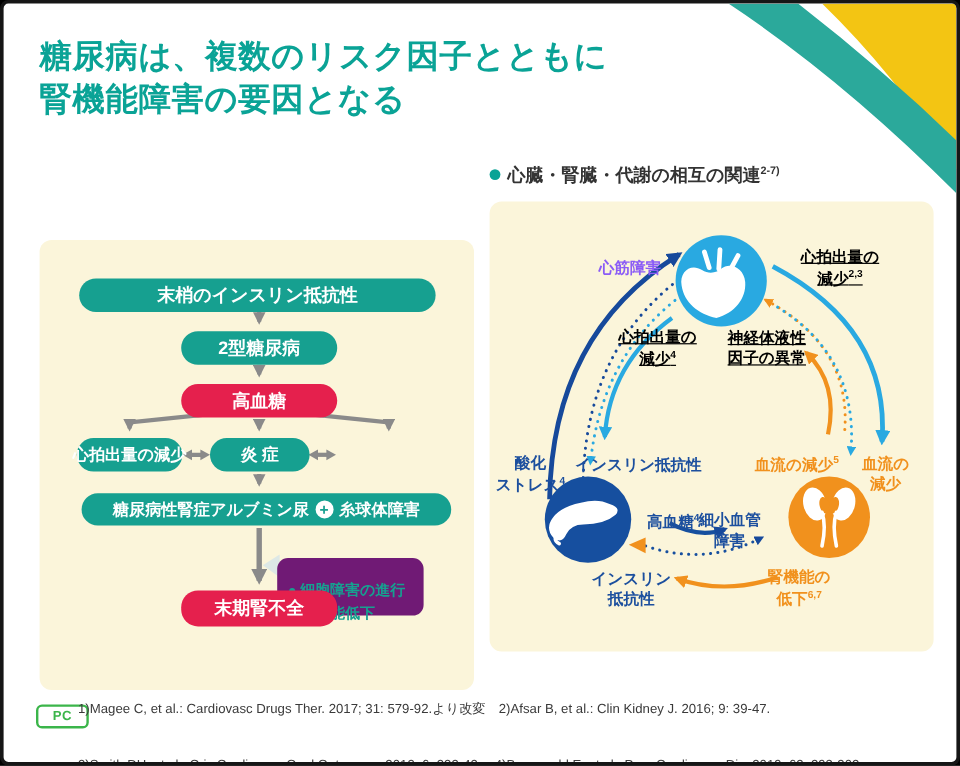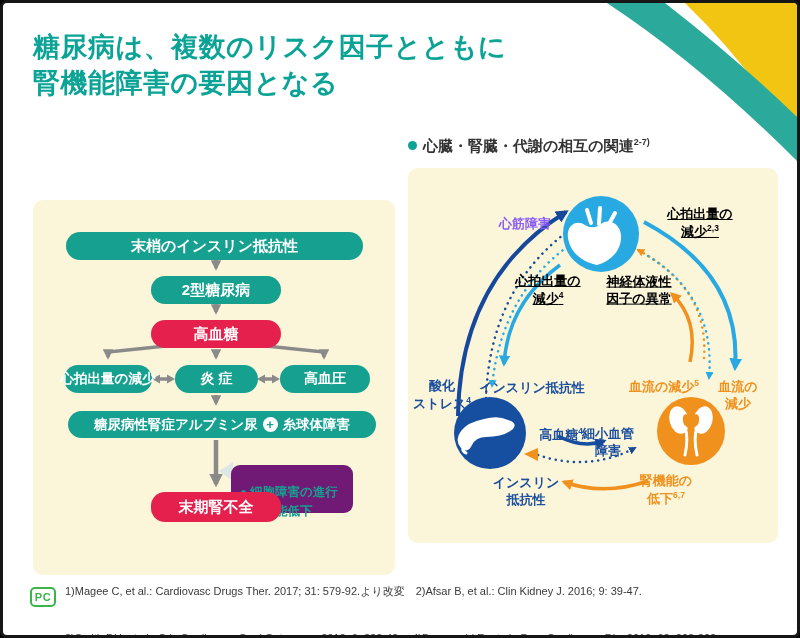--- a/index.html
+++ b/index.html
@@ -57,21 +57,21 @@
   .c-lb{color:#000000;text-decoration:underline;}
   .c-mb{color:#8b5cf6;}
   .c-nb{color:#1c4f9e;}
   .c-or{color:#f1911d;}
   
   .refs{
     position:absolute;left:62px;top:550px;width:720px;
     font-size:11px;color:#3a3a3a;line-height:1.42;white-space:pre-wrap;
   }
   .pc-logo{
-    position:absolute;left:27px;top:584px;width:26px;height:20px;box-sizing:border-box;
+    position:absolute;left:27px;top:584px;width:44px;height:20px;box-sizing:border-box;
     border:2px solid #3bb54a;border-radius:5px;color:#3bb54a;background:#fff;
     display:flex;align-items:center;justify-content:center;
     font-size:11px;font-weight:800;letter-spacing:.5px;
   }
 </style>
 </head>
 <body>
 
 <div class="page">
 
@@ -129,23 +129,20 @@
     </div>
     <div class="fbox red" style="left:118px;top:120px;width:130px;height:28px;font-size:15px">
       <span>高血糖</span>
     </div>
     <div class="fbox teal" style="left:31px;top:165px;width:88px;height:28px;font-size:13.5px">
       <span>心拍出量の減少</span>
     </div>
     <div class="fbox teal" style="left:142px;top:165px;width:83px;height:28px;font-size:14px">
       <span>炎 症</span>
     </div>
-    <div class="fbox teal" style="left:247px;top:165px;width:90px;height:28px;font-size:14px">
-      <span>高血圧</span>
-    </div>
     <div class="fbox teal" style="left:35px;top:211px;width:308px;height:27px;font-size:13.5px">
       <span>糖尿病性腎症アルブミン尿</span>
       <span class="plus-circle">+</span>
       <span>糸球体障害</span>
     </div>
 
     <div class="bubble">
       <div class="bubble-item">
         <span class="dot"></span>
         <span>細胞障害の進行</span>

